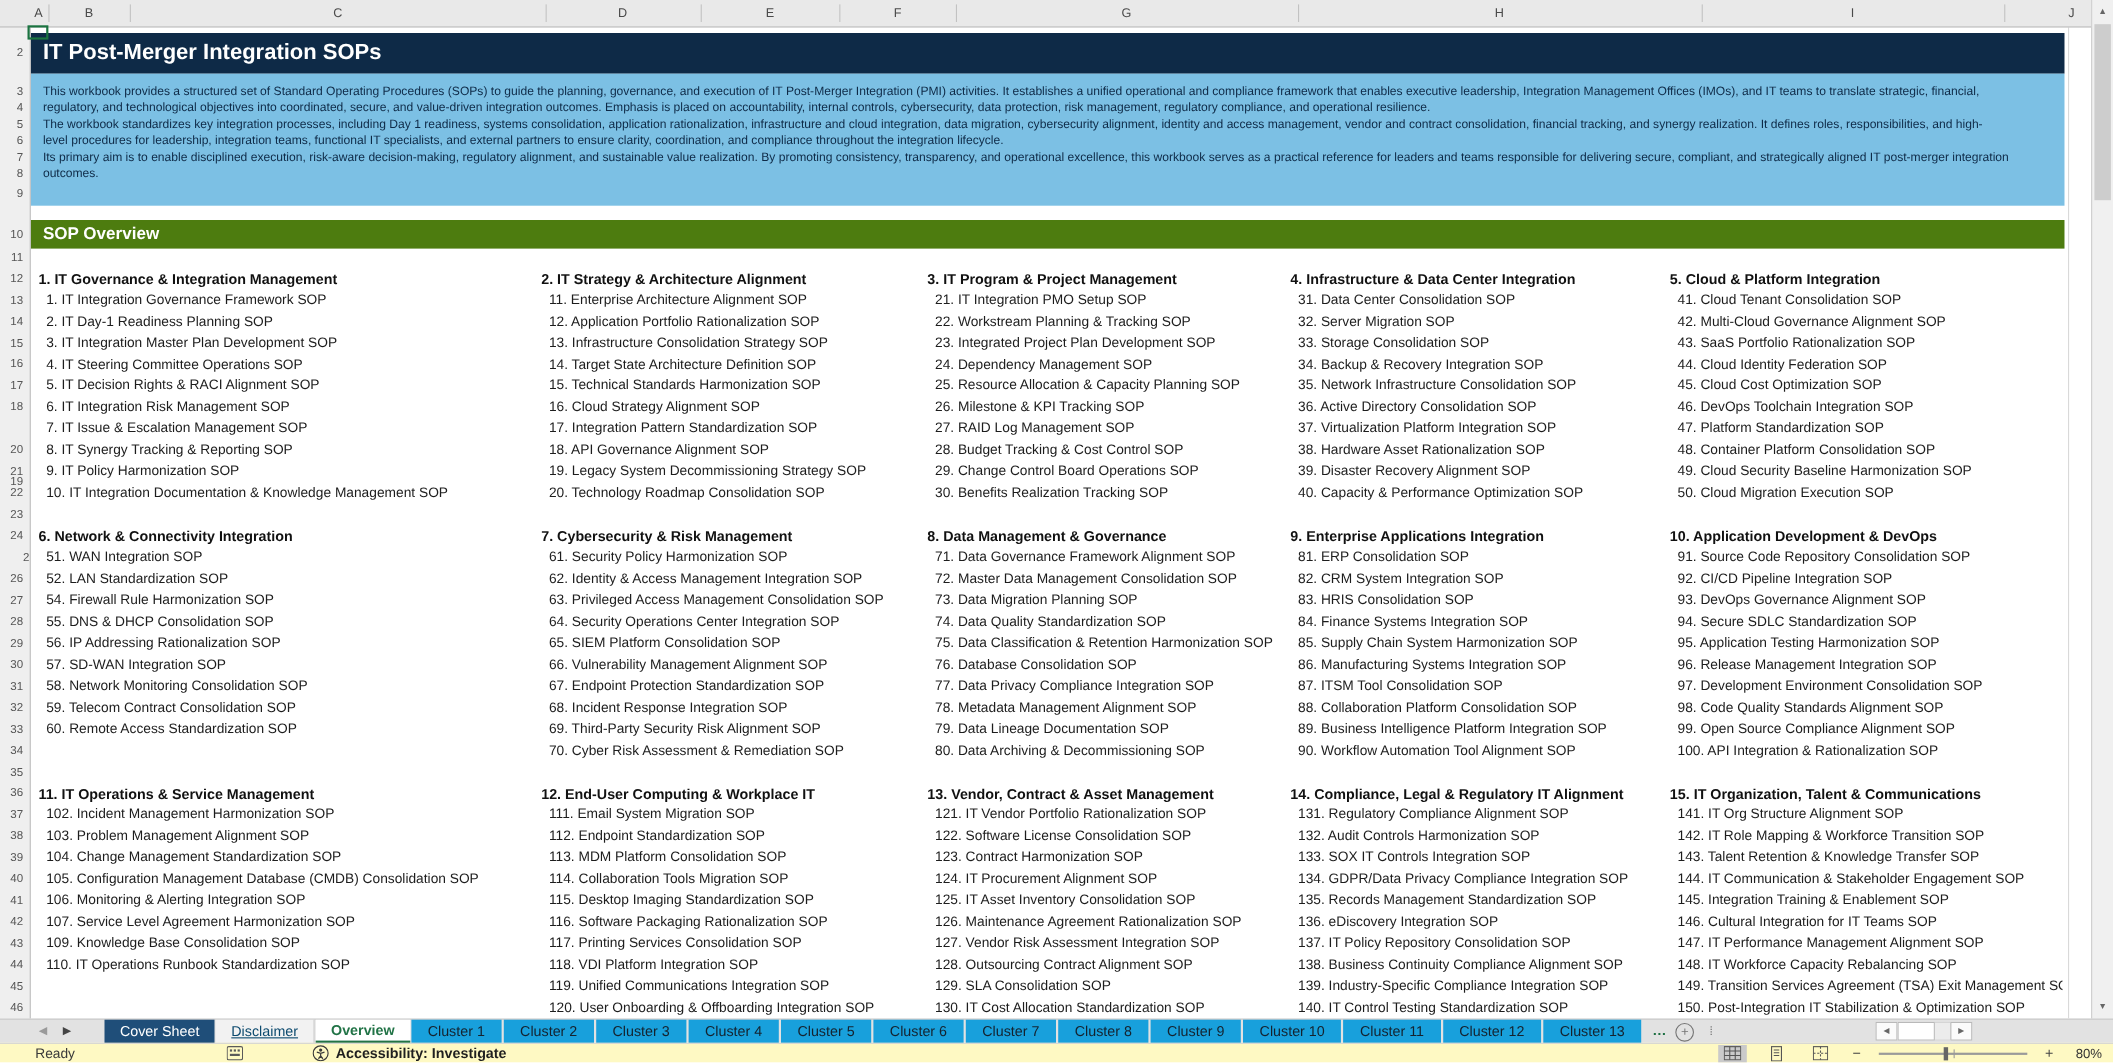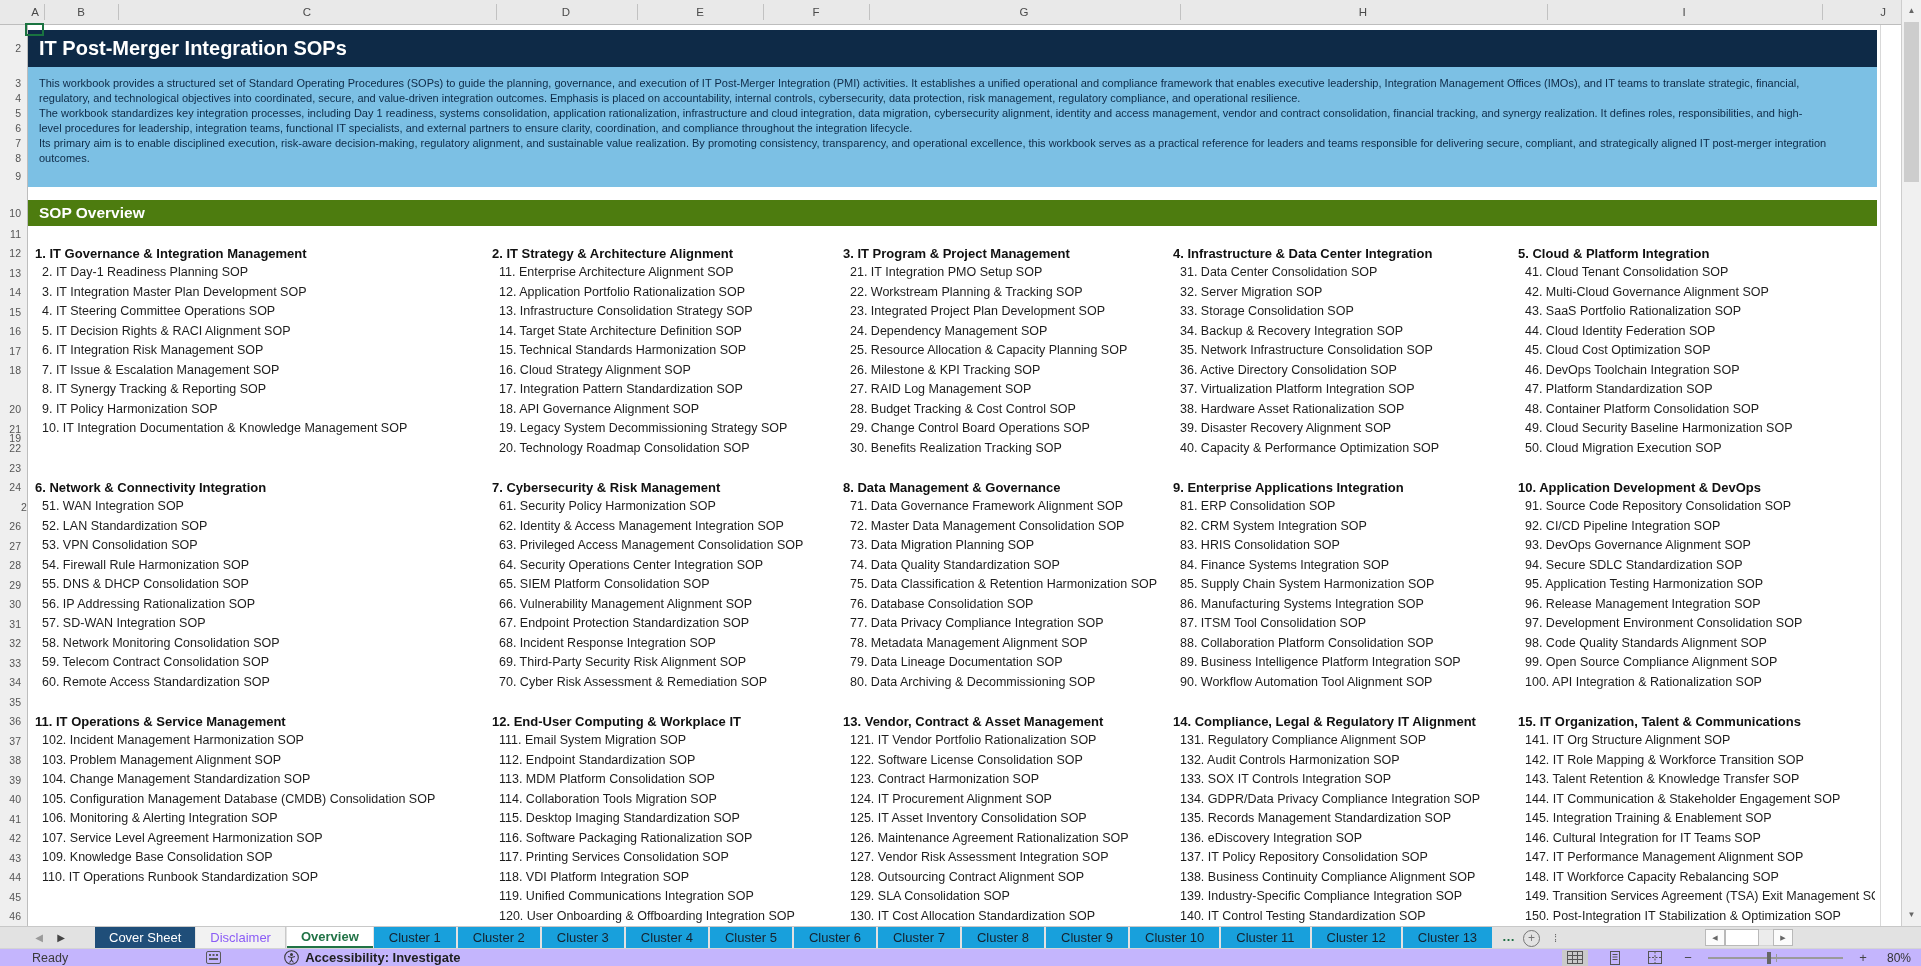--- a/index.html
+++ b/index.html
@@ -57,35 +57,35 @@
   #vscroll-thumb{position:absolute;left:2px;top:22px;width:15px;height:160px;background:#cdcdcd;}
 
   
   #tabbar{position:absolute;left:0;top:926px;width:1921px;height:22px;background:#e2e2e2;
     border-top:1px solid #c8c8c8;box-sizing:border-box;z-index:10;}
   #tab-nav{position:absolute;left:28px;top:0;height:22px;line-height:22px;font-size:10px;}
   #tab-nav span{display:inline-block;width:22px;text-align:center;}
   #tabs{position:absolute;left:95px;top:0;height:22px;display:flex;align-items:stretch;}
   .tab{height:22px;line-height:22px;padding:0 14px;font-size:13px;margin-right:1px;white-space:nowrap;box-sizing:border-box;}
   .tab.dark{background:#1f4e79;color:#fff;}
-  .tab.plain{background:#f2f2f2;color:#8b5cf6;border-right:1px solid #c9c9c9;}
+  .tab.plain{background:#f2f2f2;color:#0c4a6e;border-right:1px solid #c9c9c9;text-decoration:underline;}
   .tab.active{background:#fff;color:#217346;font-weight:bold;border-bottom:3px solid #217346;line-height:19px;}
   .tab.accent{background:#18a0dc;color:#15222e;margin-right:2px;padding:0 15px;}
   #tab-more{margin:0 8px;color:#1d6f42;font-weight:bold;line-height:20px;font-size:13px;}
   #new-sheet-btn{width:15px;height:15px;margin-top:3px;border:1px solid #757575;border-radius:50%;
     color:#757575;font-size:12px;line-height:14px;text-align:center;margin-right:14px;}
   #sheet-options{color:#6d6d6d;font-size:11px;line-height:22px;letter-spacing:1px;margin-right:10px;}
   #hscroll{position:absolute;left:1705px;top:2px;height:17px;display:flex;}
   .hbtn{width:20px;height:17px;border:1px solid #b9b9b9;background:#fbfbfb;box-sizing:border-box;
     text-align:center;line-height:16px;font-size:7px;color:#666;}
   #hscroll-thumb{width:34px;height:17px;border:1px solid #b9b9b9;background:#fff;box-sizing:border-box;}
   #hscroll-gap{width:14px;height:17px;background:#ececec;border-top:1px solid #d5d5d5;border-bottom:1px solid #d5d5d5;box-sizing:border-box;}
 
   
-  #statusbar{position:absolute;left:0;top:948px;width:1921px;height:18px;background:#c4b5fd;
+  #statusbar{position:absolute;left:0;top:948px;width:1921px;height:18px;background:#fef9c3;
     border-top:1px solid #d4d4d4;box-sizing:border-box;font-size:12px;color:#3a3a3a;z-index:10;}
   #status-left{position:absolute;left:32px;top:0;height:17px;display:flex;align-items:center;gap:18px;}
   #status-ready{font-size:12.5px;}
   #macro-icon{margin-left:120px;display:flex;align-items:center;}
   #accessibility{display:flex;align-items:center;gap:6px;margin-left:45px;}
   #accessibility b{font-size:13px;color:#1f1f1f;}
   #status-right{position:absolute;right:10px;top:0;height:17px;display:flex;align-items:center;gap:14px;}
   .view-icon{width:26px;height:16px;display:flex;align-items:center;justify-content:center;}
   .view-icon.selected{background:#cacaca;}
   #zoom-minus,#zoom-plus{font-size:13px;color:#444;width:12px;text-align:center;}
@@ -179,20 +179,21 @@
         <div class="descline">regulatory, and technological objectives into coordinated, secure, and value-driven integration outcomes. Emphasis is placed on accountability, internal controls, cybersecurity, data protection, risk management, regulatory compliance, and operational resilience.</div>
         <div class="descline">The workbook standardizes key integration processes, including Day 1 readiness, systems consolidation, application rationalization, infrastructure and cloud integration, data migration, cybersecurity alignment, identity and access management, vendor and contract consolidation, financial tracking, and synergy realization. It defines roles, responsibilities, and high-</div>
         <div class="descline">level procedures for leadership, integration teams, functional IT specialists, and external partners to ensure clarity, coordination, and compliance throughout the integration lifecycle.</div>
         <div class="descline">Its primary aim is to enable disciplined execution, risk-aware decision-making, regulatory alignment, and sustainable value realization. By promoting consistency, transparency, and operational excellence, this workbook serves as a practical reference for leaders and teams responsible for delivering secure, compliant, and strategically aligned IT post-merger integration</div>
         <div class="descline">outcomes.</div>
       </div>
     <div id="section-bar">SOP Overview</div>
     <div id="clusters">
         <div class="cluster" style="left: 8px; top: 219.5px; width: 457px;">
           <div class="chead">1. IT Governance &amp; Integration Management</div>
+          <div class="citem">1. IT Integration Governance Framework SOP</div>
           <div class="citem">2. IT Day-1 Readiness Planning SOP</div>
           <div class="citem">3. IT Integration Master Plan Development SOP</div>
           <div class="citem">4. IT Steering Committee Operations SOP</div>
           <div class="citem">5. IT Decision Rights &amp; RACI Alignment SOP</div>
           <div class="citem">6. IT Integration Risk Management SOP</div>
           <div class="citem">7. IT Issue &amp; Escalation Management SOP</div>
           <div class="citem">8. IT Synergy Tracking &amp; Reporting SOP</div>
           <div class="citem">9. IT Policy Harmonization SOP</div>
           <div class="citem">10. IT Integration Documentation &amp; Knowledge Management SOP</div>
         </div>
@@ -245,21 +246,20 @@
           <div class="citem">46. DevOps Toolchain Integration SOP</div>
           <div class="citem">47. Platform Standardization SOP</div>
           <div class="citem">48. Container Platform Consolidation SOP</div>
           <div class="citem">49. Cloud Security Baseline Harmonization SOP</div>
           <div class="citem">50. Cloud Migration Execution SOP</div>
         </div>
         <div class="cluster" style="left: 8px; top: 453.5px; width: 457px;">
           <div class="chead">6. Network &amp; Connectivity Integration</div>
           <div class="citem">51. WAN Integration SOP</div>
           <div class="citem">52. LAN Standardization SOP</div>
-          <div class="citem">53. VPN Consolidation SOP</div>
           <div class="citem">54. Firewall Rule Harmonization SOP</div>
           <div class="citem">55. DNS &amp; DHCP Consolidation SOP</div>
           <div class="citem">56. IP Addressing Rationalization SOP</div>
           <div class="citem">57. SD-WAN Integration SOP</div>
           <div class="citem">58. Network Monitoring Consolidation SOP</div>
           <div class="citem">59. Telecom Contract Consolidation SOP</div>
           <div class="citem">60. Remote Access Standardization SOP</div>
         </div>
         <div class="cluster" style="left: 465px; top: 453.5px; width: 351px;">
           <div class="chead">7. Cybersecurity &amp; Risk Management</div>

